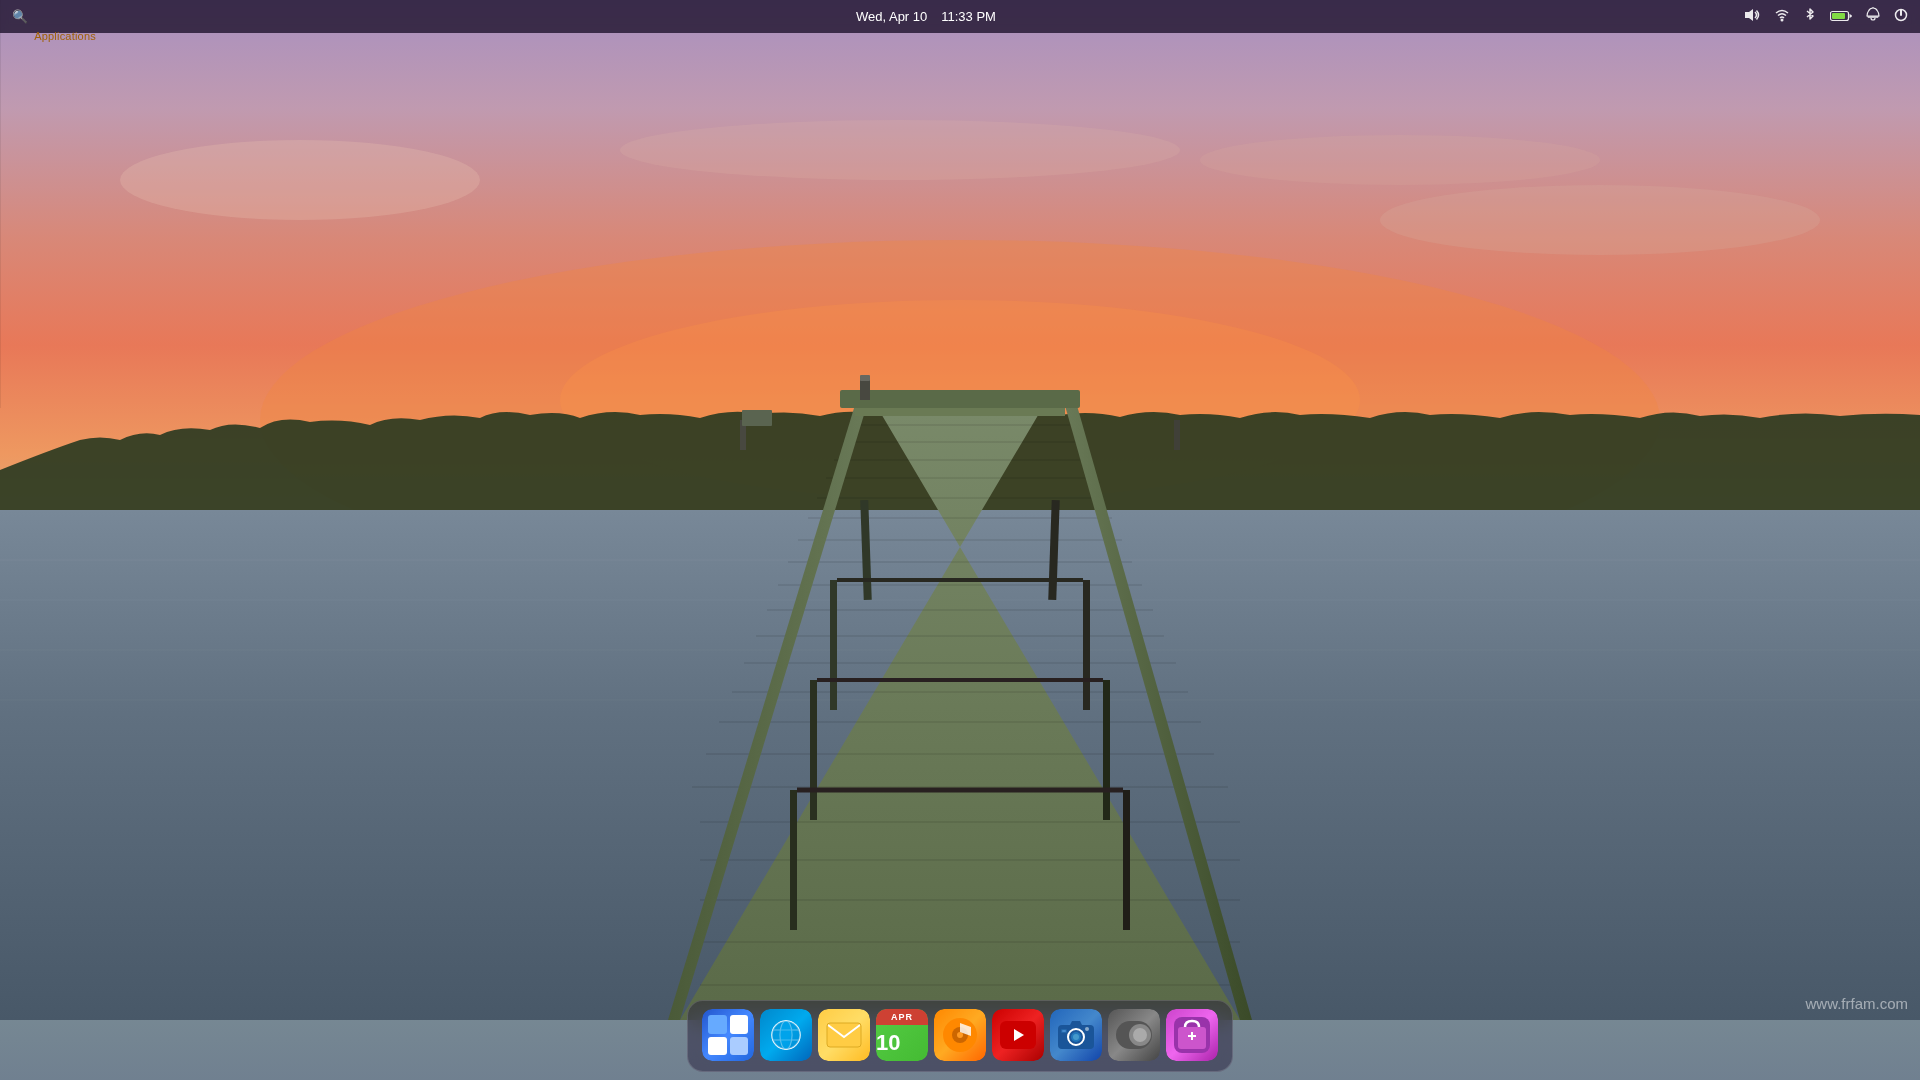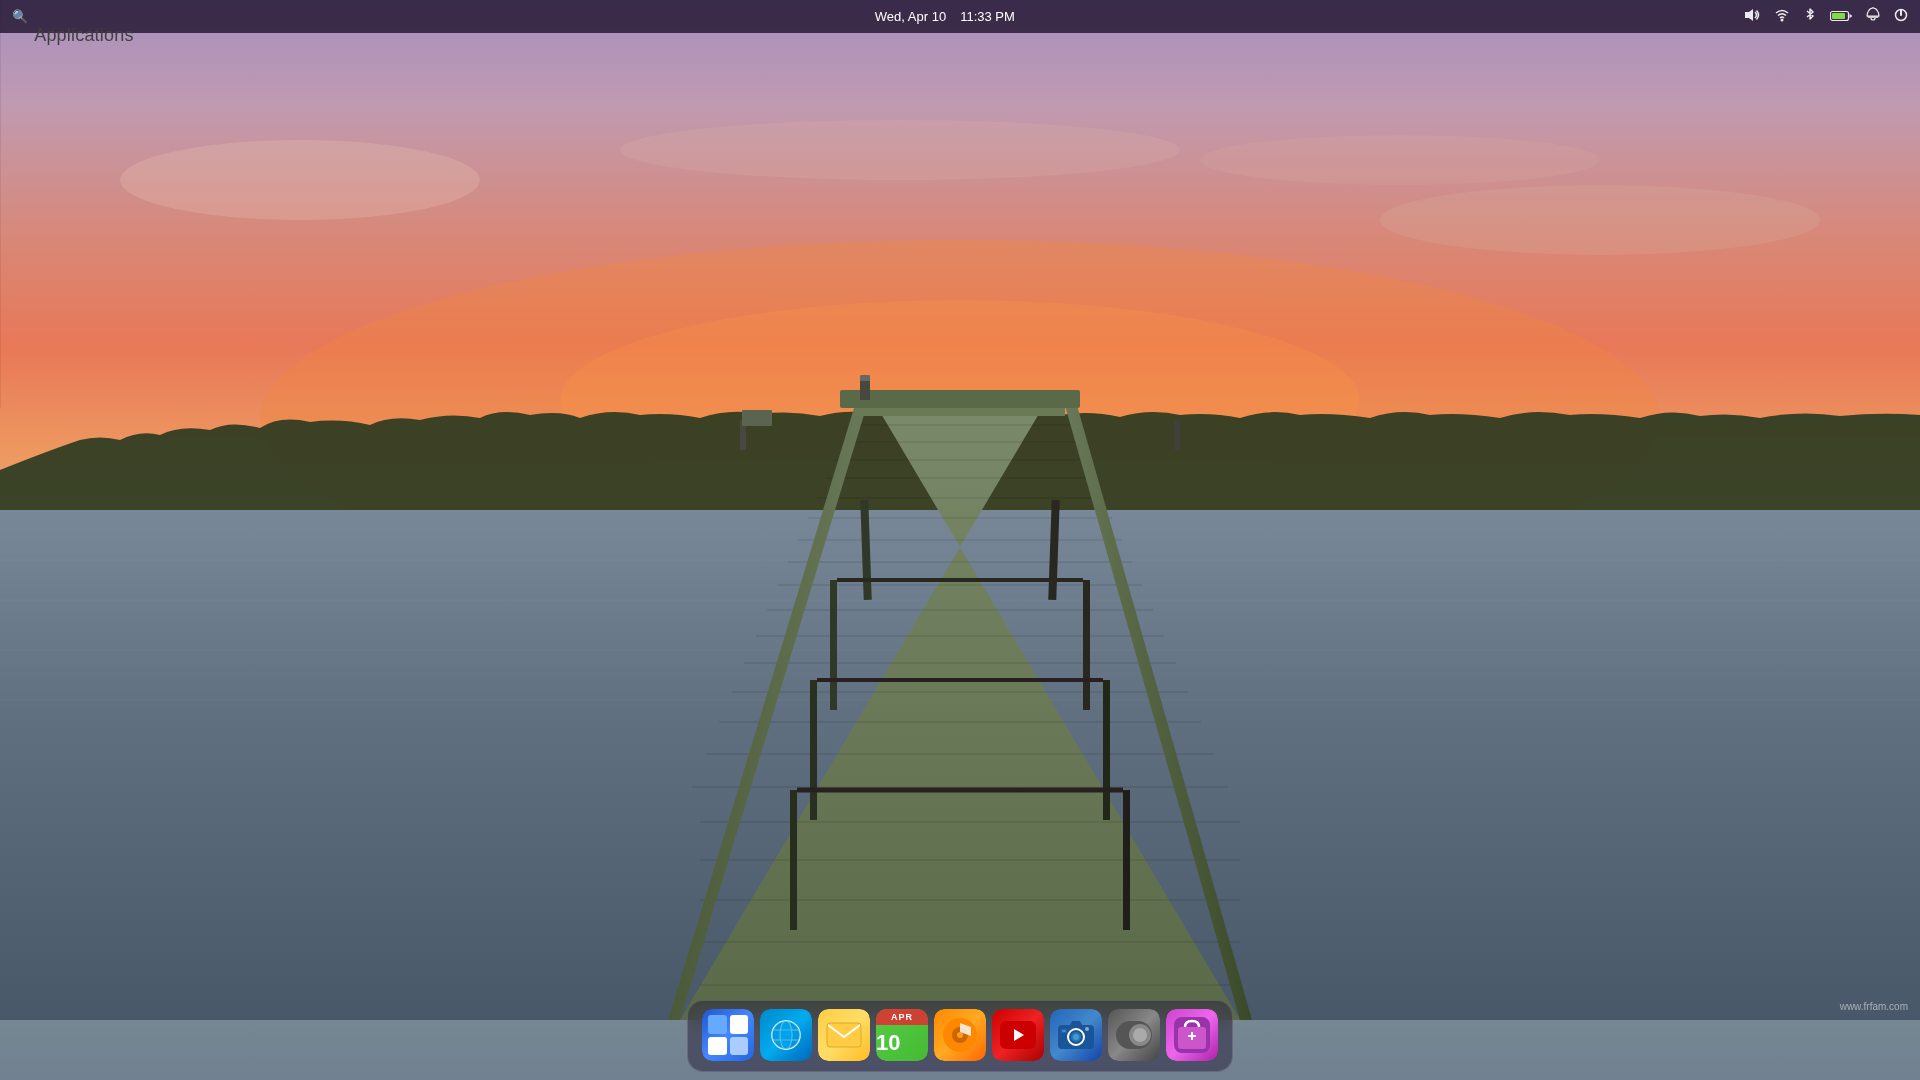--- a/index.html
+++ b/index.html
@@ -59,22 +59,22 @@
       gap: 6px;
     }
 
     .menubar-search-icon {
       color: #ffffff;
       font-size: 13px;
       opacity: 0.9;
     }
 
     .menubar-apps-label {
-      color: #404040;
-      font-size: 18px;
+      color: #a16207;
+      font-size: 11px;
       font-weight: 500;
       letter-spacing: 0.2px;
       cursor: pointer;
       margin-top: 38px;
     }
 
     .menubar-center {
       display: flex;
       align-items: center;
       gap: 14px;
@@ -96,21 +96,21 @@
       cursor: pointer;
       opacity: 0.9;
     }
 
     
     .watermark {
       position: absolute;
       bottom: 68px;
       right: 12px;
       color: rgba(255,255,255,0.5);
-      font-size: 10px;
+      font-size: 15px;
       z-index: 50;
       font-family: Arial, sans-serif;
       margin-left: 44px;
     }
 
     
     .dock {
       position: absolute;
       bottom: 8px;
       left: 50%;

